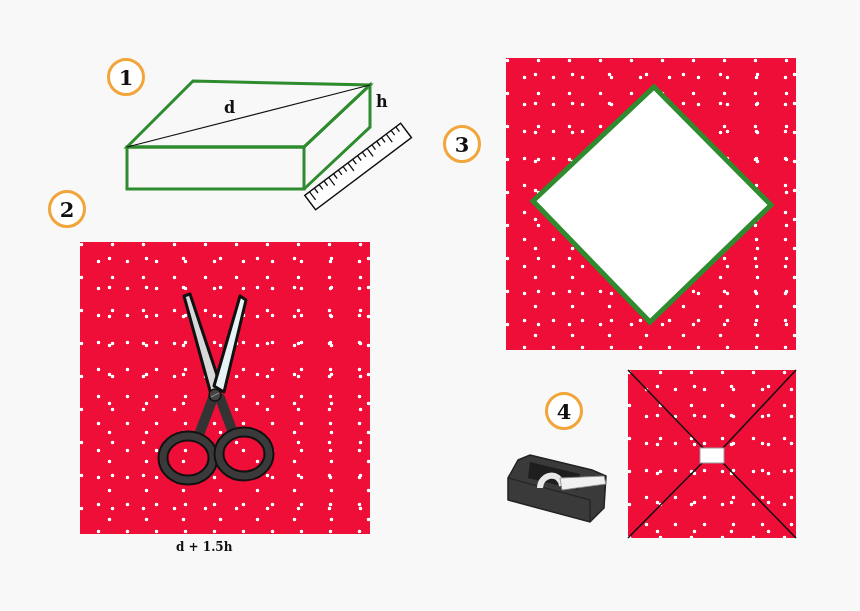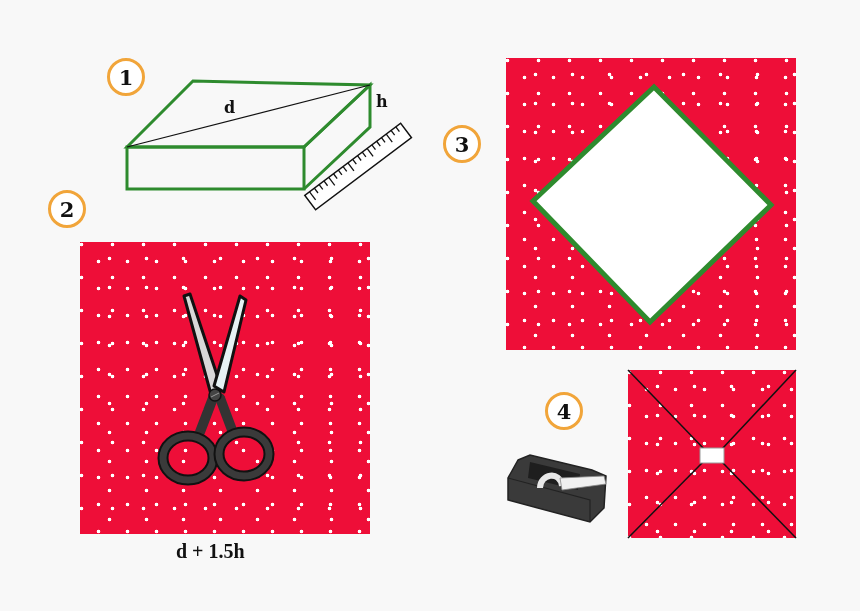--- a/index.html
+++ b/index.html
@@ -103,21 +103,21 @@
   <path d="M220,398 L232,430" stroke="#333" stroke-width="10" stroke-linecap="round"></path>
   <ellipse cx="188" cy="458" rx="25" ry="22" fill="none" stroke="#111" stroke-width="11"></ellipse>
   <ellipse cx="188" cy="458" rx="25" ry="22" fill="none" stroke="#3a3a3a" stroke-width="7"></ellipse>
   <ellipse cx="244" cy="454" rx="25" ry="22" fill="none" stroke="#111" stroke-width="11"></ellipse>
   <ellipse cx="244" cy="454" rx="25" ry="22" fill="none" stroke="#3a3a3a" stroke-width="7"></ellipse>
 
   <circle cx="215" cy="395" r="6" fill="#444" stroke="#111" stroke-width="1.5"></circle>
   <line x1="211" y1="397" x2="219" y2="393" stroke="#999" stroke-width="1"></line>
 </svg>
 
-<div class="label" style="left:176px; top:540px; font-size:20px;font-family:Liberation Serif, serif;">d + 1.5h</div>
+<div class="label" style="left:176px; top:540px; font-size:12px;">d + 1.5h</div>
 
 <div class="step-badge" style="left:443px; top:125px;">
   <span>3</span>
 </div>
 
 <div class="paper" style="left:506px; top:58px; width:290px; height:292px;"></div>
 
 <svg style="left:0; top:0;" width="860" height="611">
   <polygon points="654,87 771,205 650,322 533,201" fill="#ffffff" stroke="#2e8b2e" stroke-width="5" stroke-linejoin="miter"></polygon>
 </svg>

